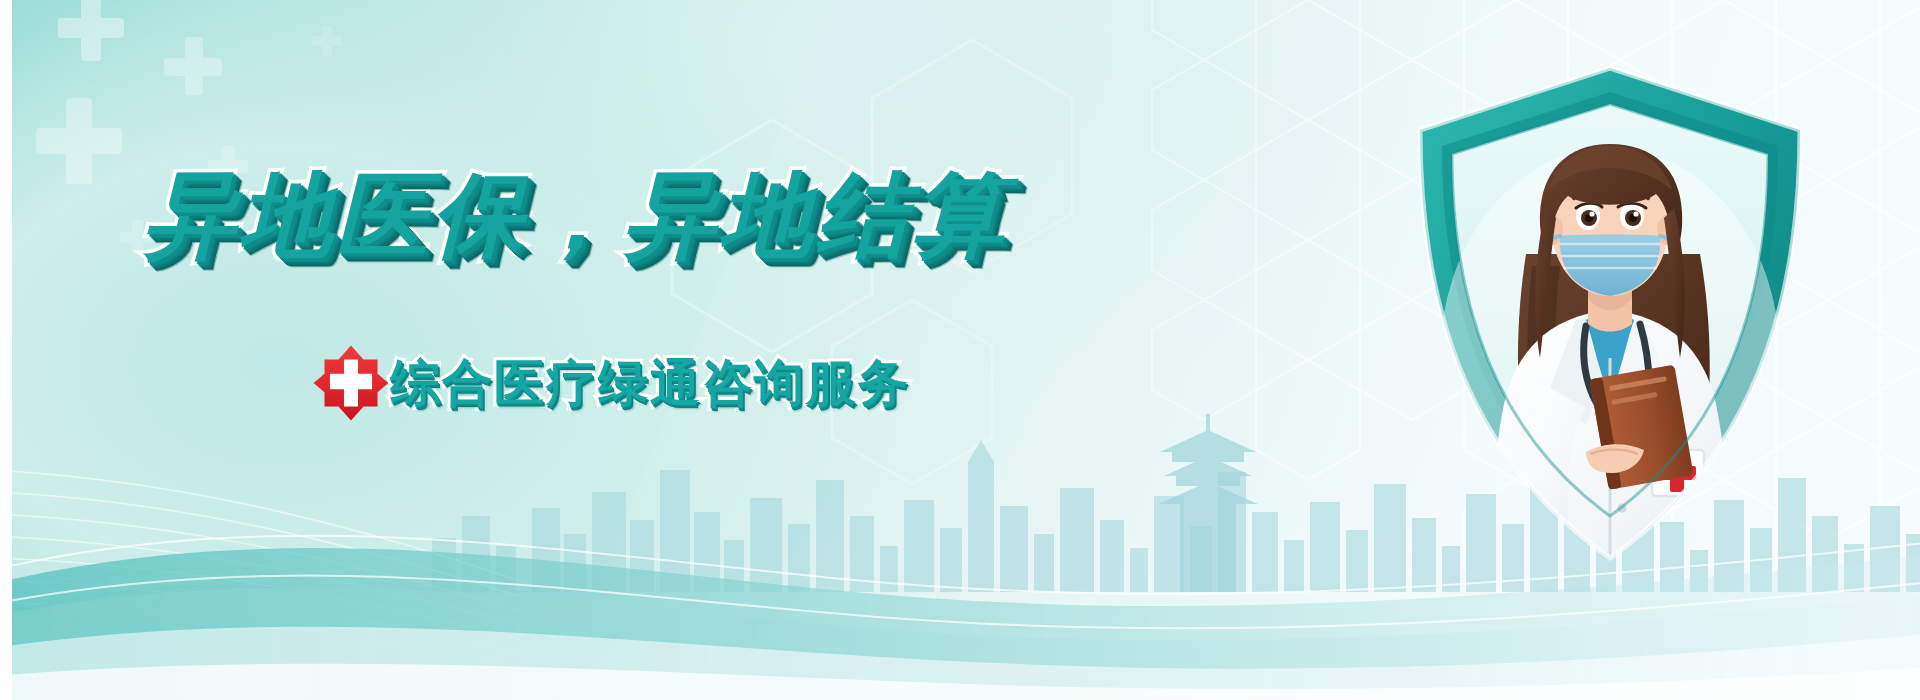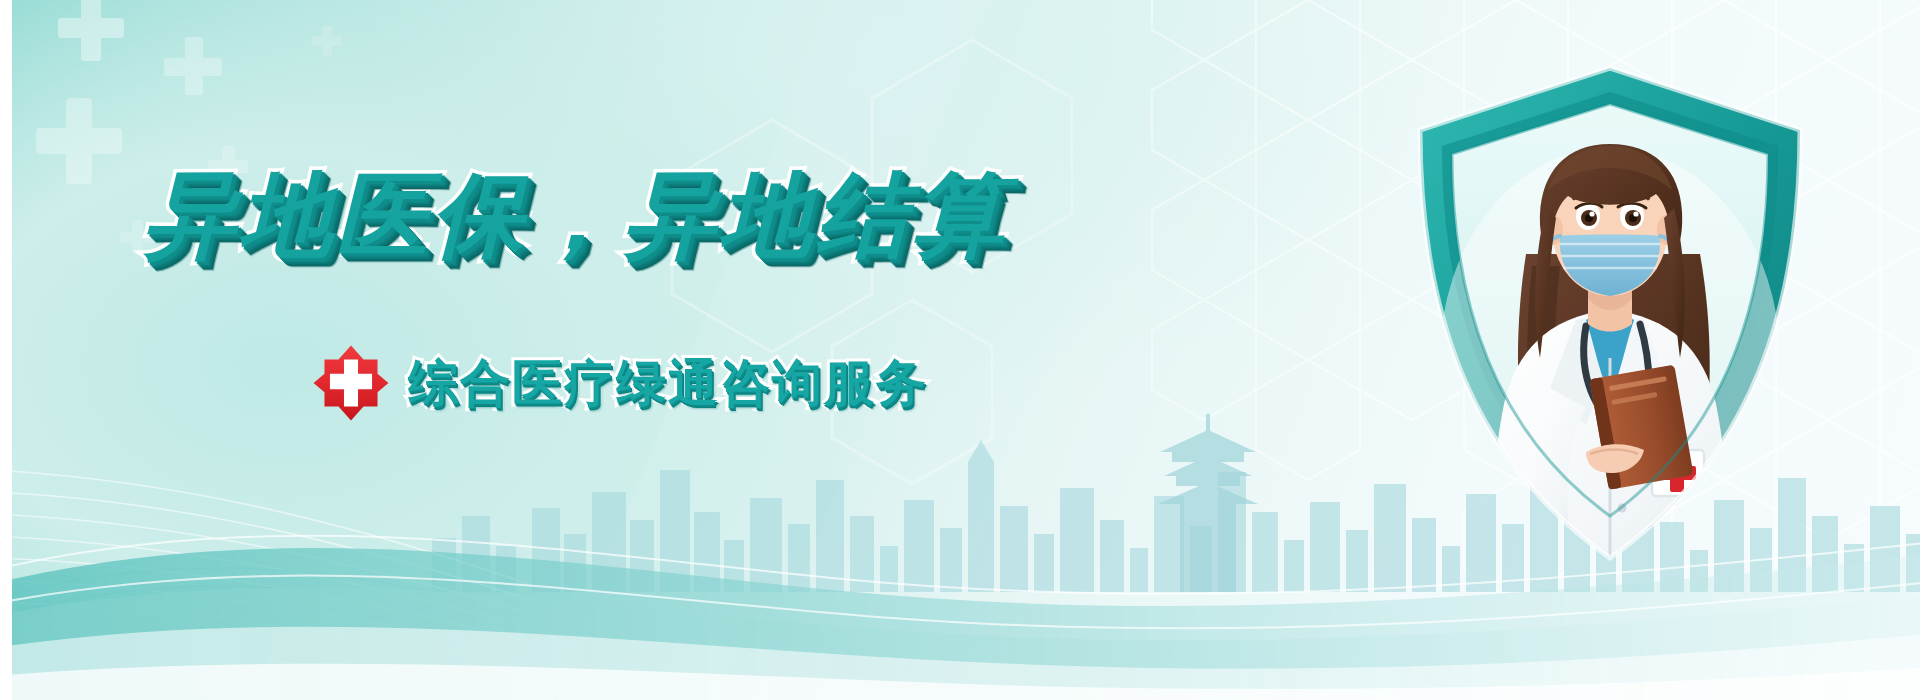--- a/index.html
+++ b/index.html
@@ -28,21 +28,21 @@
     paint-order:stroke fill;
     text-shadow:
       2px 2px 0 #0e8d8b, 3px 3px 0 #0e8d8b, 4px 4px 0 #0d8583,
       5px 5px 0 #0c7d7b, 6px 6px 0 #0b7573, 7px 7px 0 #0a6e6c,
       8px 8px 0 #0a6867, 9px 9px 1px rgba(8,90,88,.45);
     white-space:nowrap;
   }
 
   
   #subtitle-row{
-    position:absolute;left:300px;top:344px;display:flex;align-items:center;gap:18px;
+    position:absolute;left:300px;top:344px;display:flex;align-items:center;
   }
   #cross-badge{position:relative;width:78px;height:78px;flex:0 0 78px;}
   #subtitle-text{
     font-size:50px;font-weight:900;letter-spacing:2px;
     font-family:"DejaVu Sans","Liberation Sans",sans-serif;
     color:#16a7a4;
     -webkit-text-stroke:6px #ffffff;
     paint-order:stroke fill;
     text-shadow:1px 2px 0 #0c8b89, 2px 3px 0 #0b8280, 3px 4px 2px rgba(10,120,118,.35);
     white-space:nowrap;

